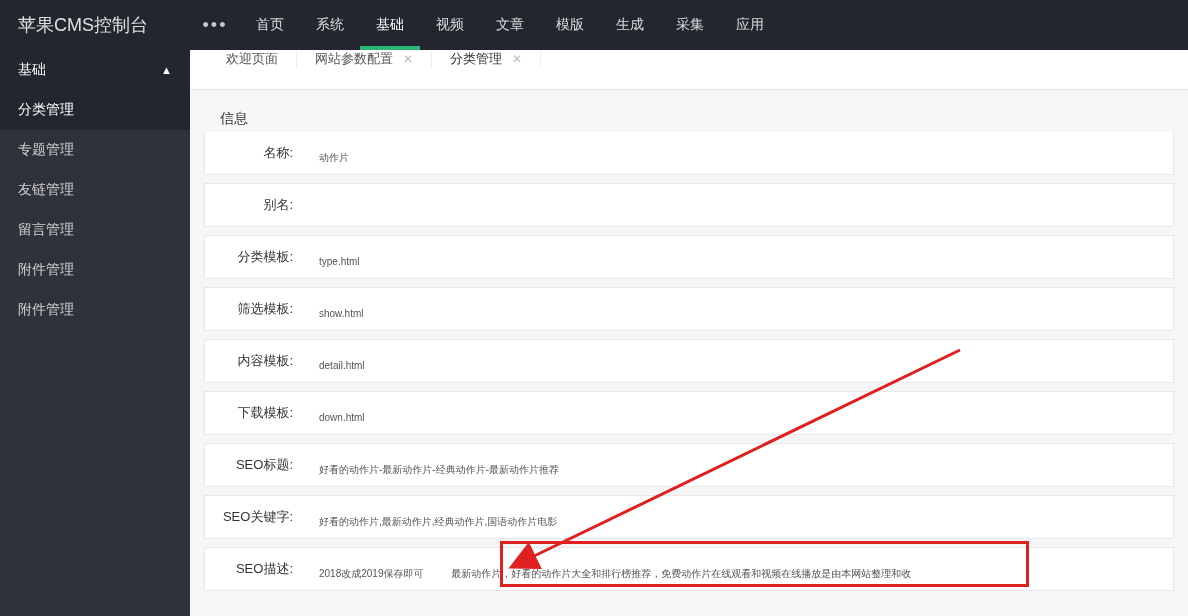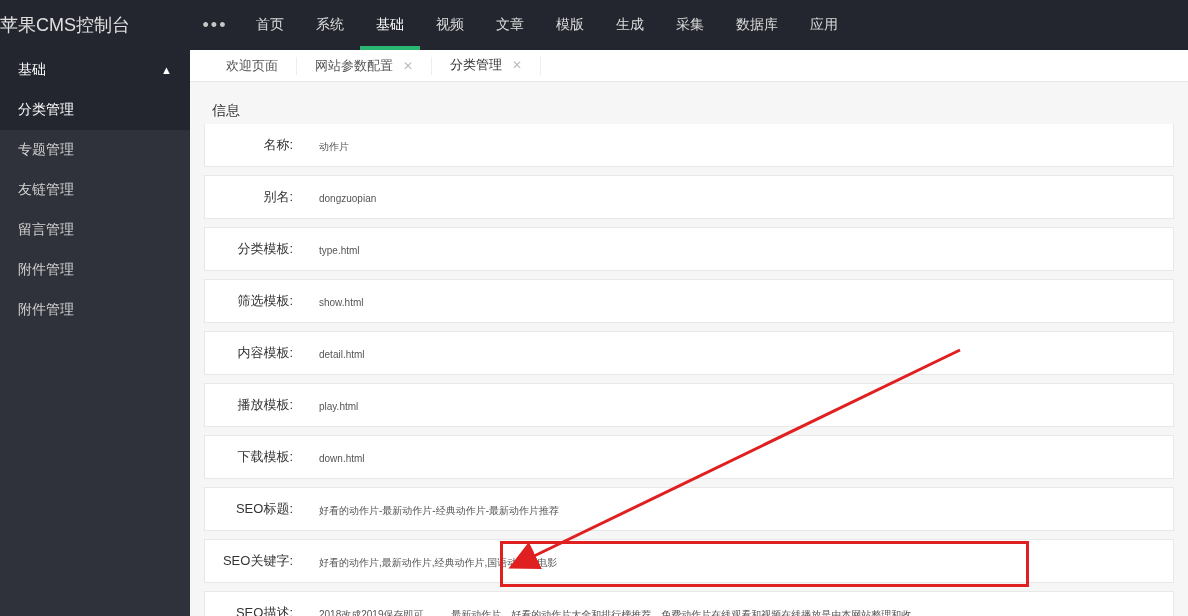--- a/index.html
+++ b/index.html
@@ -1,38 +1,38 @@
 <!DOCTYPE html>
 <html><head>
 <meta charset="utf-8">
 <style>
   *{box-sizing:border-box;margin:0;padding:0;}
   body{font-family:"Microsoft YaHei","PingFang SC",Arial,sans-serif;font-size:14px;color:#333;background:#fff;width:1188px;height:616px;overflow:hidden;position:relative;}
   
   .topbar{height:50px;background:#23262e;display:flex;align-items:center;}
-  .logo{width:190px;color:#e0e0e0;font-size:18px;display:flex;align-items:center;height:100%;}
+  .logo{width:190px;color:#e0e0e0;font-size:18px;padding-left:18px;display:flex;align-items:center;height:100%;}
   .dots{color:#c7c7c7;width:50px;text-align:center;font-size:18px;letter-spacing:2px;}
   .nav{display:flex;height:100%;}
   .nav-item{color:#dcdcdc;padding:0 16px;display:flex;align-items:center;height:100%;cursor:pointer;font-size:14px;text-align:center;}
   .nav-item.active{color:#fff;border-bottom:4px solid #2bb673;padding-top:4px;}
   
   .sidebar{position:absolute;top:50px;left:0;width:190px;bottom:0;background:#2f323a;}
   .side-head{height:40px;background:#23262e;color:#fff;display:flex;align-items:center;justify-content:space-between;padding:0 18px;font-size:14px;}
   .side-head .arrow{font-size:11px;}
   .side-item{height:40px;color:#d0d0d0;padding-left:18px;display:flex;align-items:center;cursor:pointer;font-size:14px;}
   .side-item.active{background:#23262e;color:#fff;}
   
   .main{position:absolute;left:190px;right:0;top:50px;bottom:0;background:#f6f6f6;}
-  .tabs{height:32px;background:#fff;border-bottom:1px solid #e6e6e6;display:flex;align-items:center;padding-left:18px;}
+  .tabs{height:40px;background:#fff;border-bottom:1px solid #e6e6e6;display:flex;align-items:flex-start;padding-left:18px;}
   .tab{padding:0 18px;display:flex;align-items:center;color:#555;border-right:1px solid #eee;cursor:pointer;font-size:13px;}
   .tab .close{margin-left:10px;color:#bbb;font-size:12px;}
   .tab.active{border-bottom:2px solid #fff;color:#333;}
   .panel{padding:12px 14px 0 14px;}
-  .panel-title{padding:8px 8px 12px 8px;color:#333;font-size:14px;}
-  .row{display:flex;align-items:center;background:#fff;border:1px solid #e8e8e8;margin-bottom:8px;}
+  .panel-title{padding:8px 8px 12px 8px;color:#333;font-size:14px;margin-left:8px;}
+  .row{display:flex;align-items:flex-end;background:#fff;border:1px solid #e8e8e8;margin-bottom:8px;}
   .row-label{width:102px;text-align:right;padding:12px 14px 12px 0;color:#333;font-size:13px;}
   .row-value{flex:1;padding:10px 12px;}
   .row-value input{width:100%;border:none;font-size:10px;color:#555;outline:none;background:transparent;}
   
   .redbox{position:absolute;border:3px solid #e02020;pointer-events:none;}
   .arrow-svg{position:absolute;pointer-events:none;}
 </style>
 </head>
 <body>
 
@@ -41,21 +41,20 @@
   <div class="dots">•••</div>
   <div class="nav" id="nav">
       <div class="nav-item">首页</div>
       <div class="nav-item">系统</div>
       <div class="nav-item active">基础</div>
       <div class="nav-item">视频</div>
       <div class="nav-item">文章</div>
       <div class="nav-item">模版</div>
       <div class="nav-item">生成</div>
       <div class="nav-item">采集</div>
-      <div class="nav-item">数据库</div>
       <div class="nav-item">应用</div>
     </div>
 </div>
 
 <div class="sidebar">
   <div class="side-head">
     <span>基础</span>
     <span class="arrow">▲</span>
   </div>
   <div id="side-items">
@@ -84,37 +83,32 @@
     </div>
   <div class="panel">
     <div class="panel-title">信息</div>
     <div id="rows">
         <div class="row" style="border-top: none; margin-top: -8px; padding-top: 0px;">
           <div class="row-label">名称:</div>
           <div class="row-value"><input value="动作片" style=""></div>
         </div>
         <div class="row">
           <div class="row-label">别名:</div>
-          <div class="row-value"><input value="dongzuopian" style=""></div>
         </div>
         <div class="row">
           <div class="row-label">分类模板:</div>
           <div class="row-value"><input value="type.html" style=""></div>
         </div>
         <div class="row">
           <div class="row-label">筛选模板:</div>
           <div class="row-value"><input value="show.html" style=""></div>
         </div>
         <div class="row">
           <div class="row-label">内容模板:</div>
           <div class="row-value"><input value="detail.html" style=""></div>
-        </div>
-        <div class="row">
-          <div class="row-label">播放模板:</div>
-          <div class="row-value"><input value="play.html" style=""></div>
         </div>
         <div class="row">
           <div class="row-label">下载模板:</div>
           <div class="row-value"><input value="down.html" style=""></div>
         </div>
         <div class="row">
           <div class="row-label">SEO标题:</div>
           <div class="row-value"><input value="好看的动作片-最新动作片-经典动作片-最新动作片推荐" style=""></div>
         </div>
         <div class="row">

